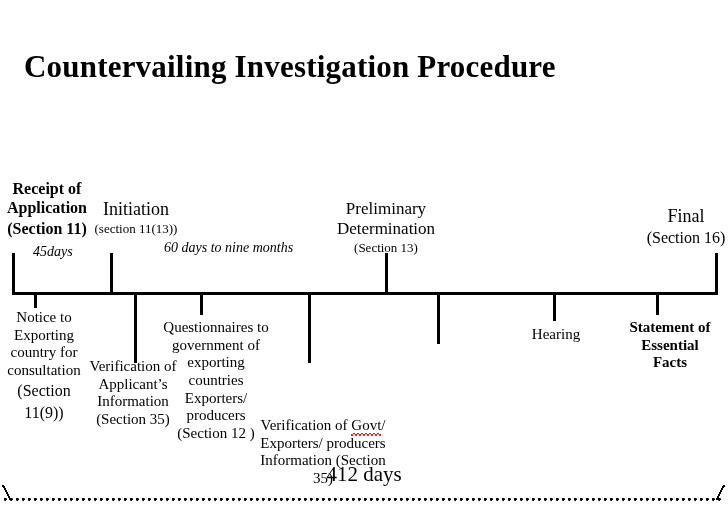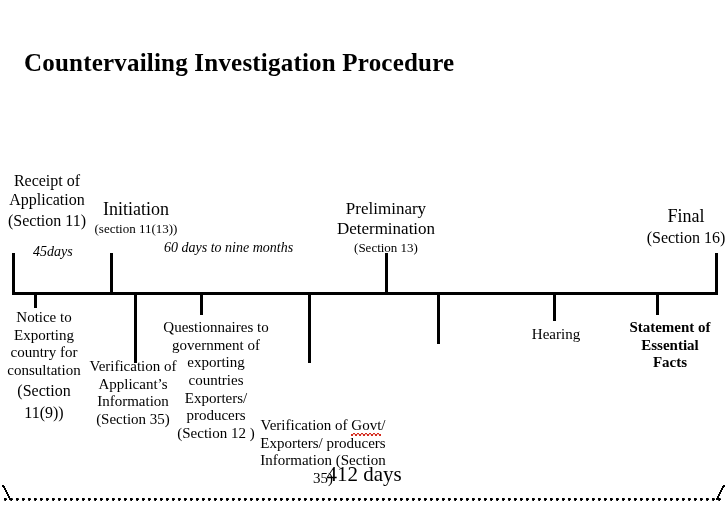--- a/index.html
+++ b/index.html
@@ -19,21 +19,21 @@
     background: #ffffff;
     overflow: hidden;
   }
 
   
   .title {
     position: absolute;
     left: 24px;
     top: 46px;
     width: 560px;
-    font-size: 25px;
+    font-size: 31px;
     font-weight: bold;
     line-height: 1.35;
     letter-spacing: 0.2px;
   }
 
   
   .axis-line {
     position: absolute;
     left: 12px;
     top: 292px;
@@ -133,21 +133,21 @@
     font-size: 21px;
   }
 </style>
 </head>
 <body>
 
 <div id="canvas">
 
   <div class="title">Countervailing Investigation Procedure</div>
 
-  <div class="lbl lbl-main" style="left:2px; top:172px; width:90px;">
+  <div class="lbl lbl-main" style="left:2px; top:180px; width:90px;font-weight:bold;">
     <span>Receipt of Application</span>
     <span class="sec">(Section 11)</span>
   </div>
 
   <div class="lbl lbl-main" style="left:76px; top:199px; width:120px; font-size:18px;">
     <span>Initiation</span>
     <span class="sec-mid">(section 11(13))</span>
   </div>
 
   <div class="lbl lbl-main" style="left:318px; top:199px; width:136px; font-size:17px;">

